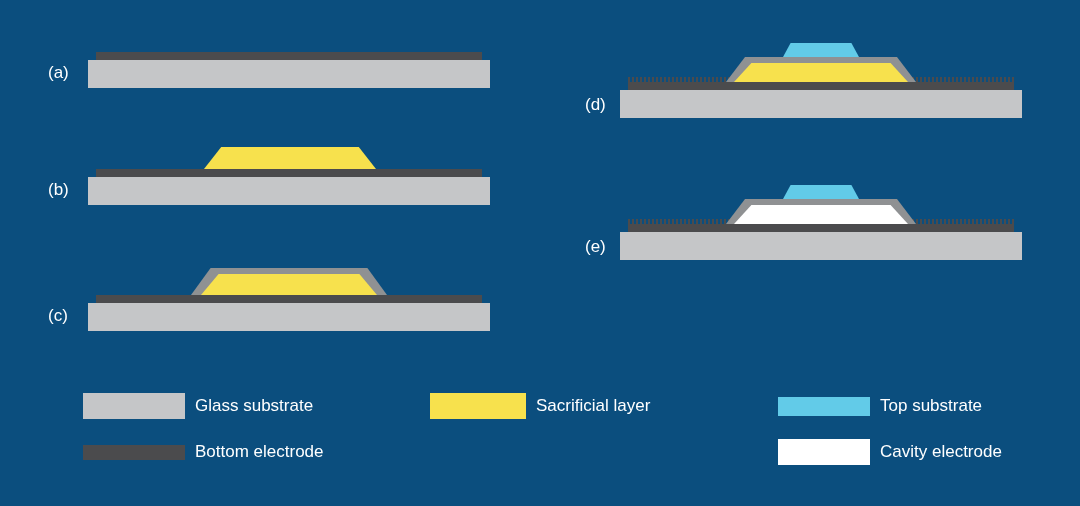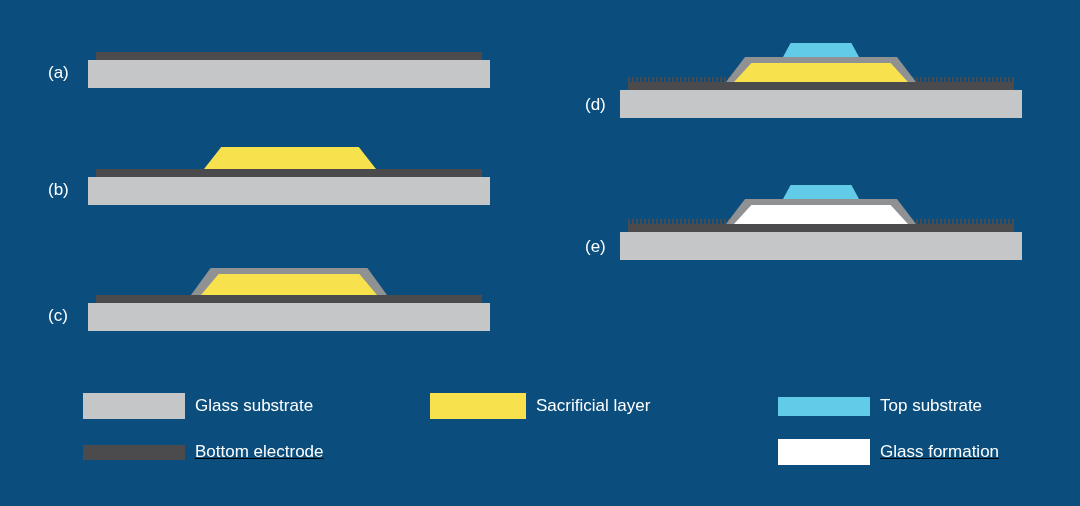--- a/index.html
+++ b/index.html
@@ -90,21 +90,21 @@
     display: flex;
     align-items: center;
     height: 26px;
     gap: 10px;
   }
   .legend-label { color: var(--text); font-size: 17px; white-space: nowrap; }
   .c1 { left: 83px; }
   .c2 { left: 430px; }
   .c3 { left: 778px; }
   .r1 { top: 13px; }
-  .r2 { top: 59px; text-decoration: underline; }
+  .r2 { top: 59px; }
   .swatch { flex: 0 0 auto; }
   .sw-glass      { width: 102px; height: 26px; background: var(--glass-substrate); }
   .sw-bottom     { width: 102px; height: 15px; background: var(--bottom-electrode); }
   .sw-sacrificial{ width: 96px;  height: 26px; background: var(--sacrificial-layer); }
   .sw-membrane   { width: 96px;  height: 23px; background: var(--membrane); }
   .sw-top        { width: 92px;  height: 19px; background: var(--top-electrode); }
   .sw-cavity     { width: 92px;  height: 26px; background: var(--cavity); }
 </style>
 </head>
 <body>
@@ -164,17 +164,17 @@
     <div class="legend-cell c2 r1">
       <div class="swatch sw-sacrificial"></div>
       <span class="legend-label">Sacrificial layer</span>
     </div>
     <div class="legend-cell c3 r1">
       <div class="swatch sw-top"></div>
       <span class="legend-label">Top substrate</span>
     </div>
     <div class="legend-cell c3 r2">
       <div class="swatch sw-cavity"></div>
-      <span class="legend-label">Glass formation</span>
+      <span class="legend-label">Cavity electrode</span>
     </div>
   </div>
 
 </div>
 
 </body></html>

